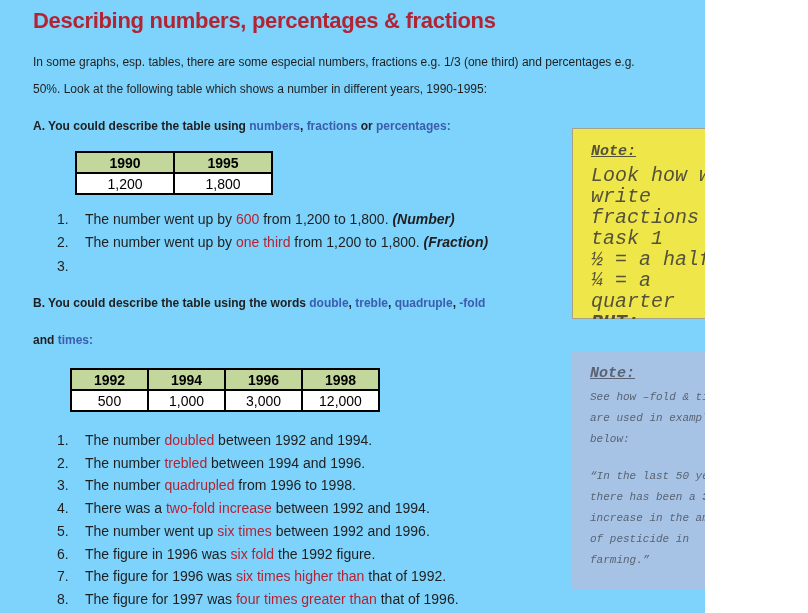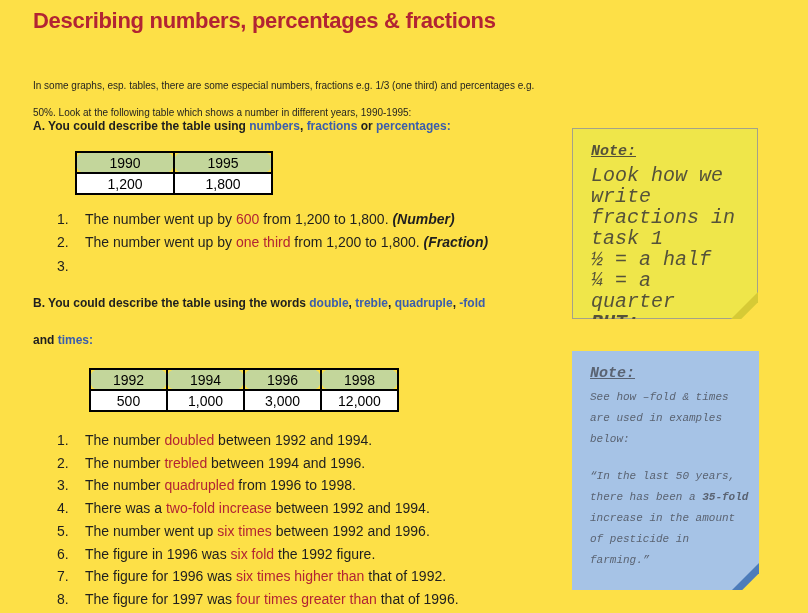--- a/index.html
+++ b/index.html
@@ -1,40 +1,40 @@
 <!DOCTYPE html>
 <html style="--red: #b22433; --blue: #3a5dad; --ink: #1f1f1f; --green: #c3d69b; --yellow: #efe64a; --yellow-border: #a3a28a; --yellow-fold: #d6ca35; --yellow-ink: #55523a; --bluenote: #a6c3e6; --bluenote-fold: #4d7cba; --bluenote-ink: #5a6372;"><head>
 <meta charset="utf-8">
 <style>
   html,body{margin:0;padding:0;background:#fff;}
   .page{
-    position:relative;width:808px;height:613px;background:#fde047;overflow:hidden;
+    position:relative;width:705px;height:613px;background:#7dd3fc;overflow:hidden;
     font-family:"Liberation Sans",sans-serif;color:var(--ink);
   }
   .doc-title{
     position:absolute;left:33px;top:8px;font-size:22px;font-weight:bold;
     color:var(--red);letter-spacing:-0.3px;white-space:nowrap;
   }
-  .intro{position:absolute;left:33px;top:72px;font-size:10px;line-height:27px;color:var(--ink);}
+  .intro{position:absolute;left:33px;top:49px;font-size:12px;line-height:27px;color:var(--ink);}
   .intro div{white-space:nowrap;}
   .sec-heading{
     position:absolute;left:33px;font-size:12px;font-weight:bold;color:var(--ink);white-space:nowrap;
   }
   .h-a{top:119px;}
   .h-b1{top:296px;}
   .h-b2{top:333px;}
   .seg-blue{color:var(--blue);font-weight:bold;}
   .seg-red{color:var(--red);}
   .seg-bi{font-weight:bold;font-style:italic;text-align:center;}
   .seg-b{font-weight:bold;}
   .ytable{position:absolute;border-collapse:collapse;font-size:14px;color:#000;}
   .t-a{left:75px;top:151px;}
-  .t-b{left:89px;top:368px;}
+  .t-b{left:70px;top:368px;}
   .ytable th,.ytable td{border:2px solid #000;height:19px;text-align:center;padding:0 2px;}
-  .ytable th{background:var(--green);font-weight:normal;border-radius:9px;}
+  .ytable th{background:var(--green);font-weight:bold;}
   .ytable td{background:#fff;font-weight:normal;}
   .t-a th,.t-a td{width:92px;}
   .t-b th,.t-b td{width:71px;}
   .nlist{position:absolute;left:33px;font-size:14px;color:var(--ink);}
   .l-a{top:208px;}
   .l-a .li{line-height:23.4px;}
   .l-b{top:429px;}
   .l-b .li{line-height:22.7px;}
   .li{position:relative;padding-left:52px;white-space:nowrap;}
   .li .num{position:absolute;left:24px;}

